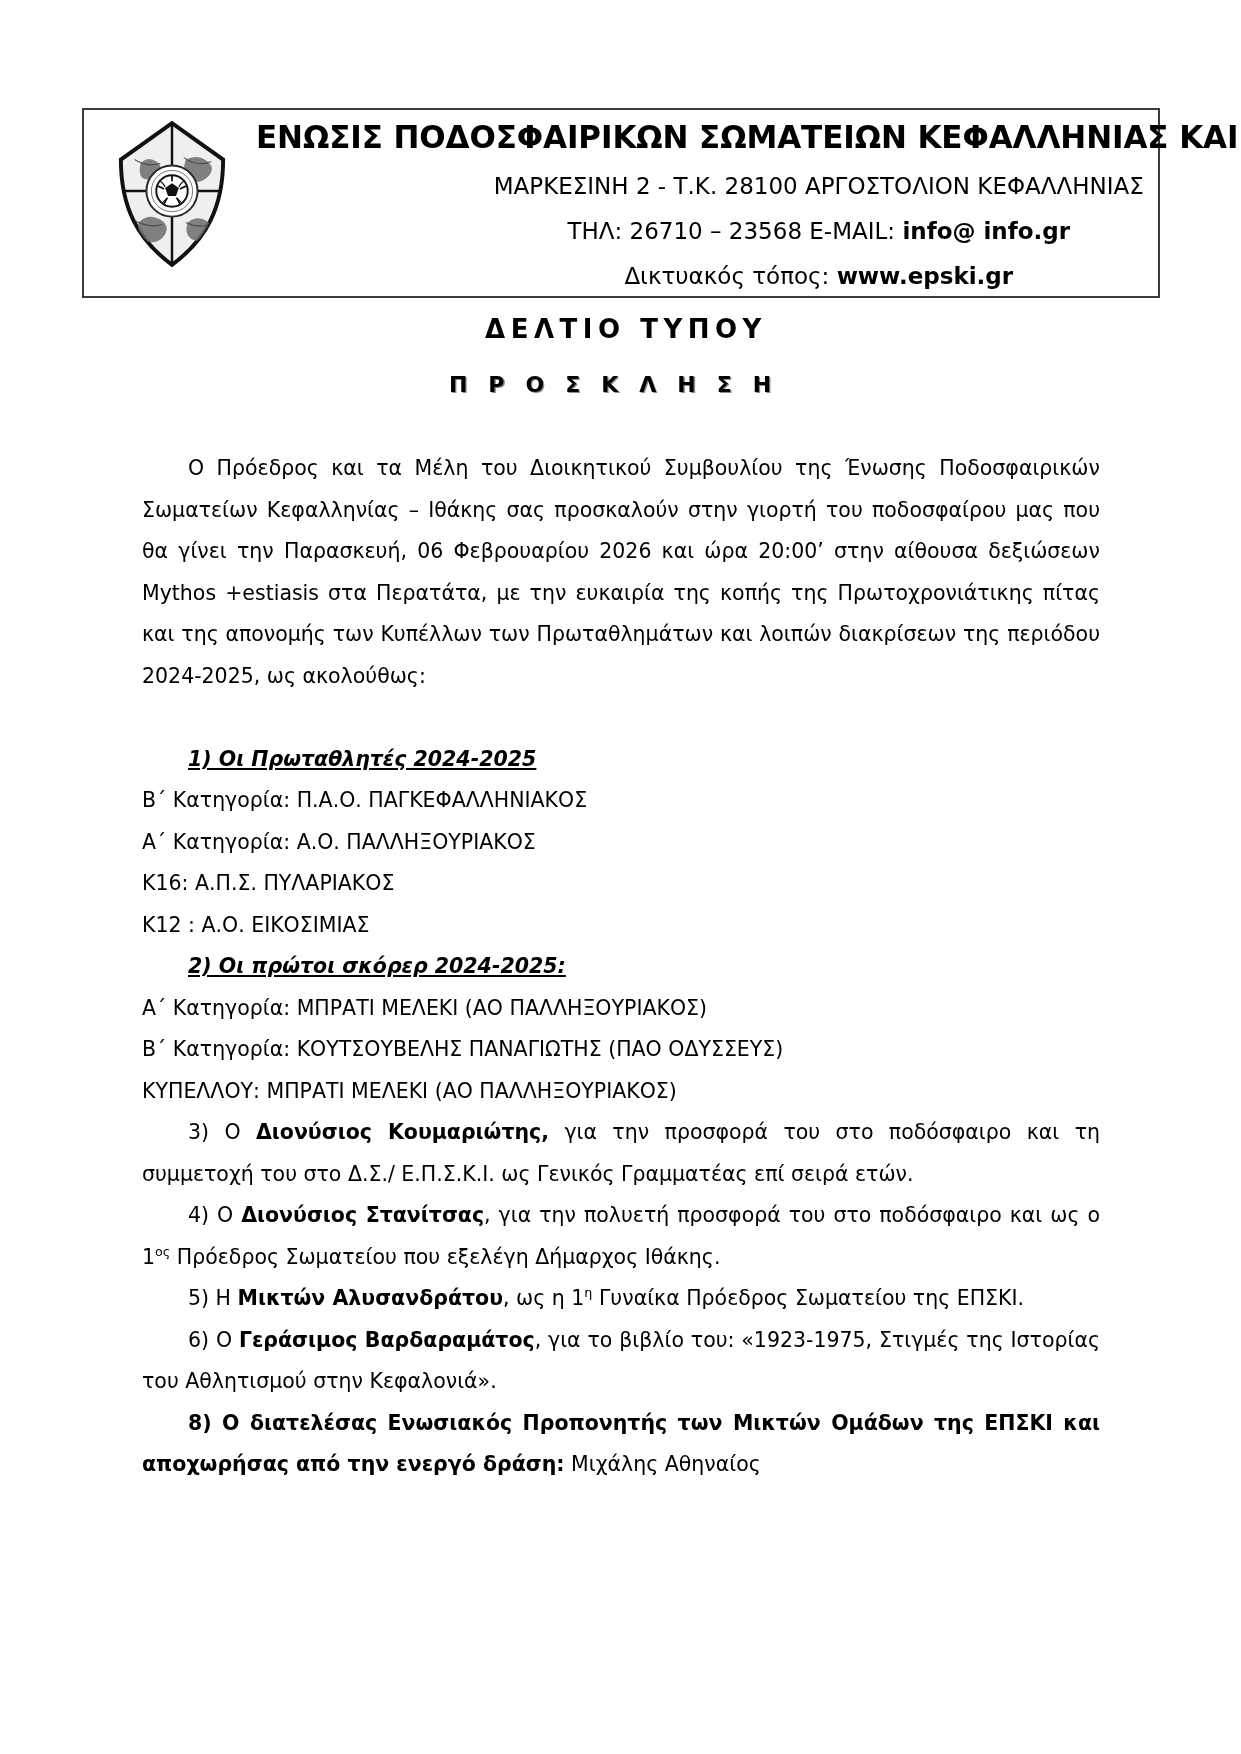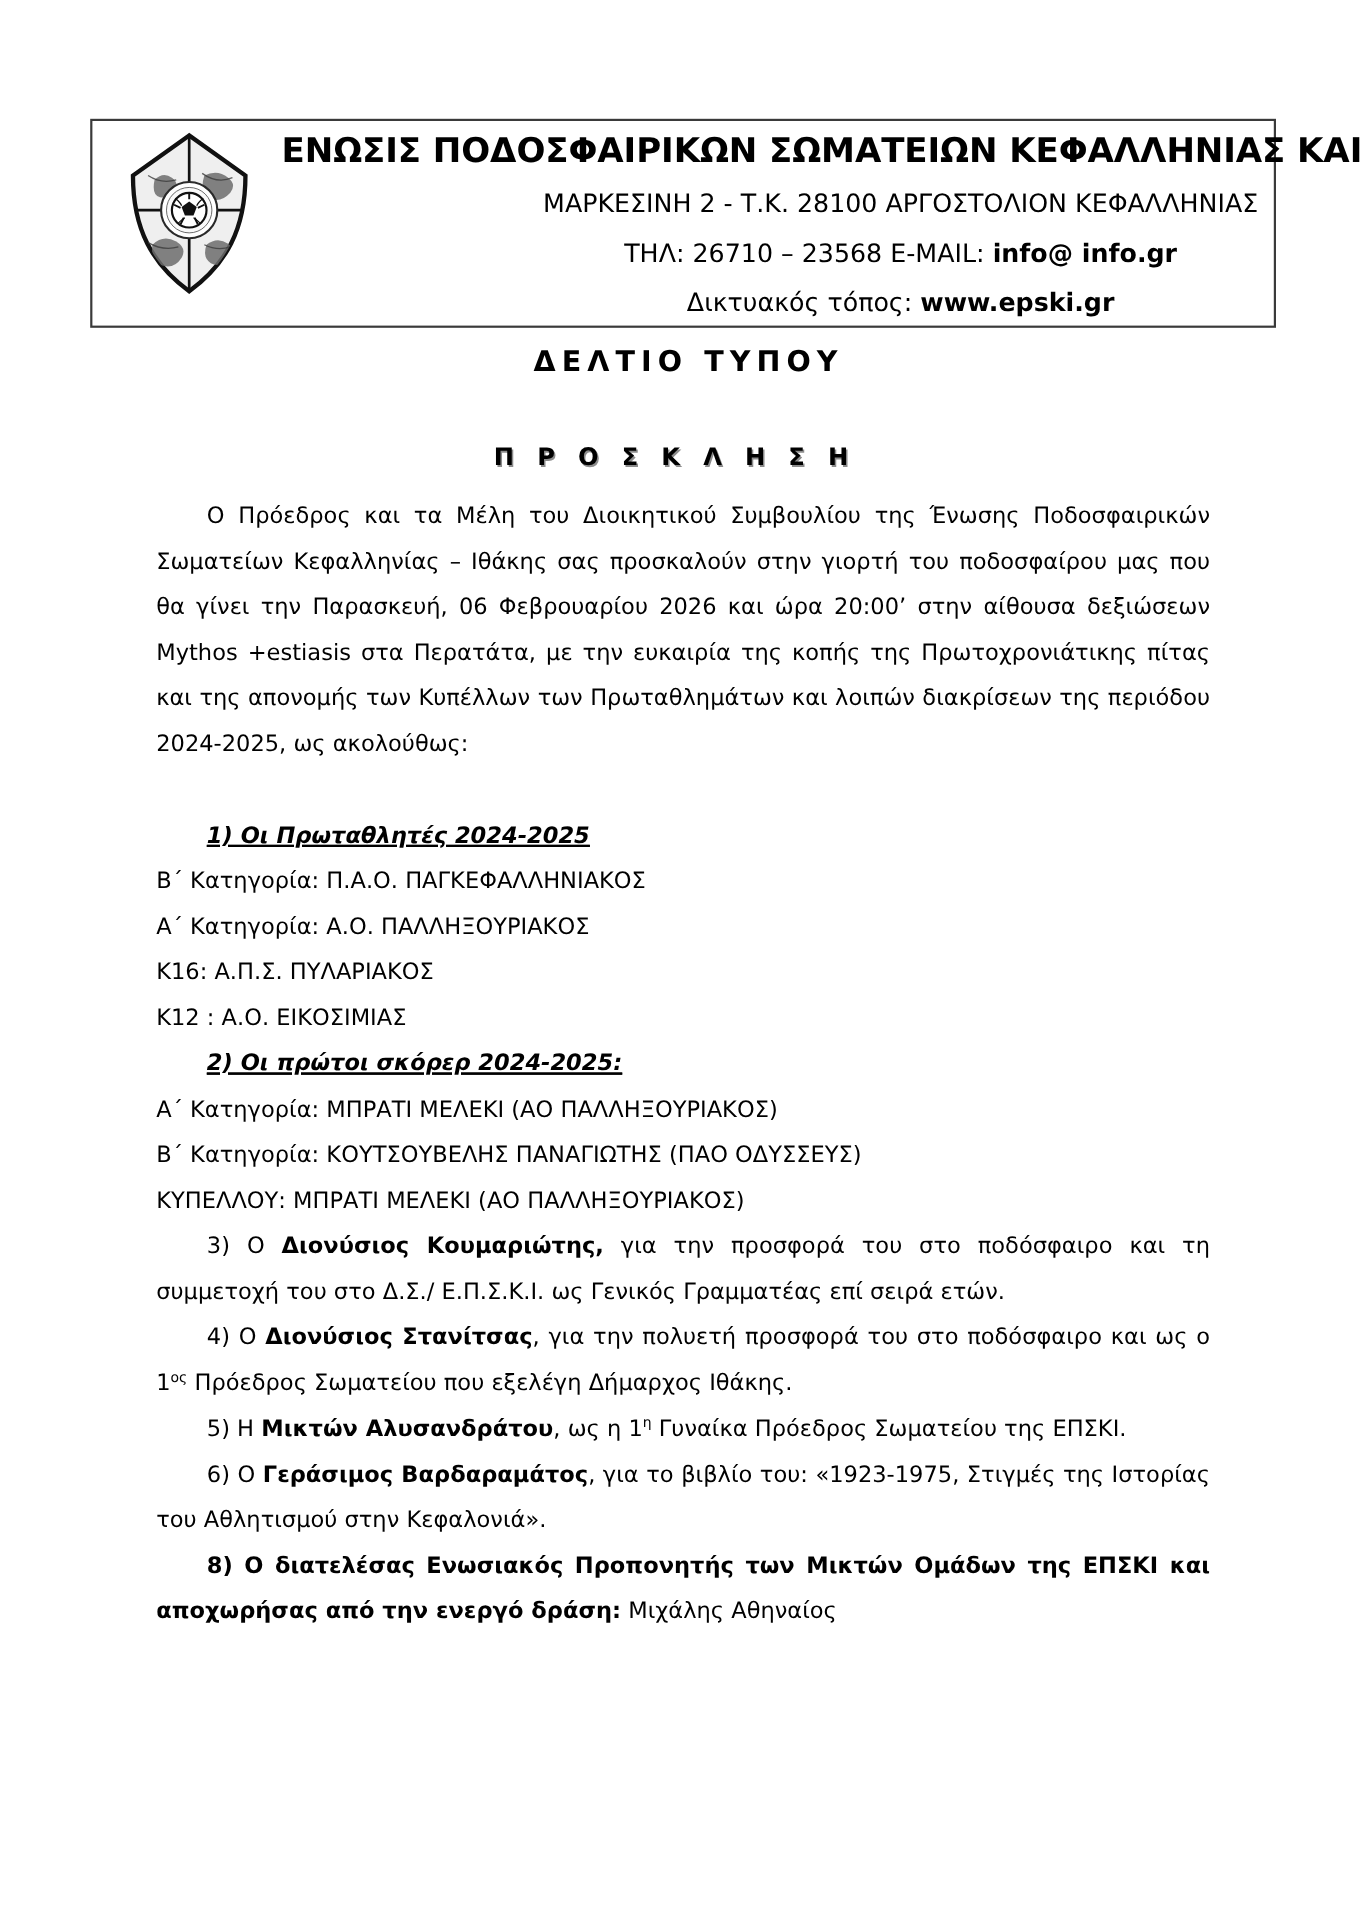--- a/index.html
+++ b/index.html
@@ -86,21 +86,21 @@
     text-align: center;
     font-family: "DejaVu Sans", "Liberation Sans", sans-serif;
     font-weight: bold;
     font-size: 26px;
     letter-spacing: 5.5px;
     margin-left: 11px;
   }
   .doc-subtitle {
     position: absolute;
     left: 0;
-    top: 404px;
+    top: 372px;
     width: 1241px;
     text-align: center;
     font-family: "DejaVu Sans", "Liberation Sans", sans-serif;
     font-weight: bold;
     font-size: 22px;
     letter-spacing: 21px;
     text-shadow: 1.4px 1.4px 0.6px rgba(120,120,120,0.85);
   }
 
   

